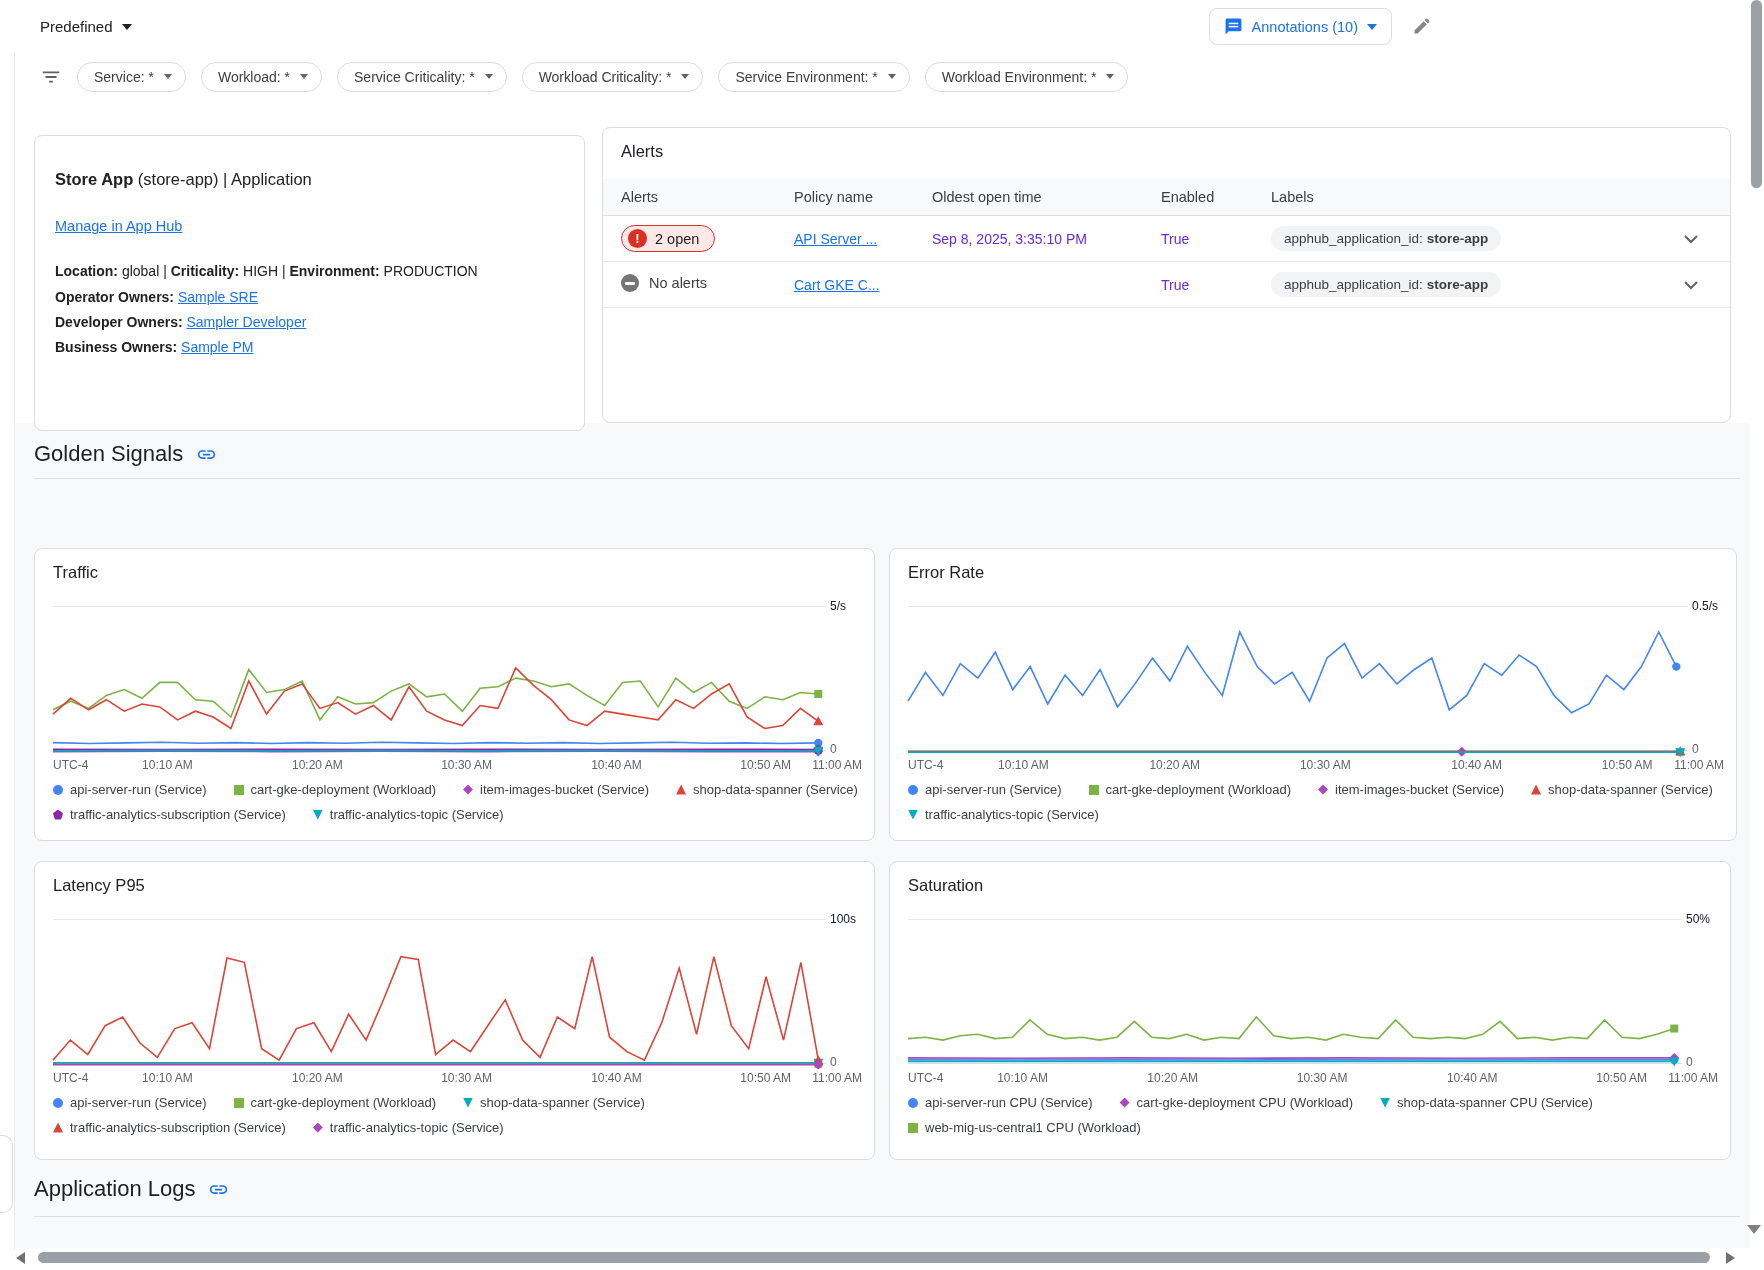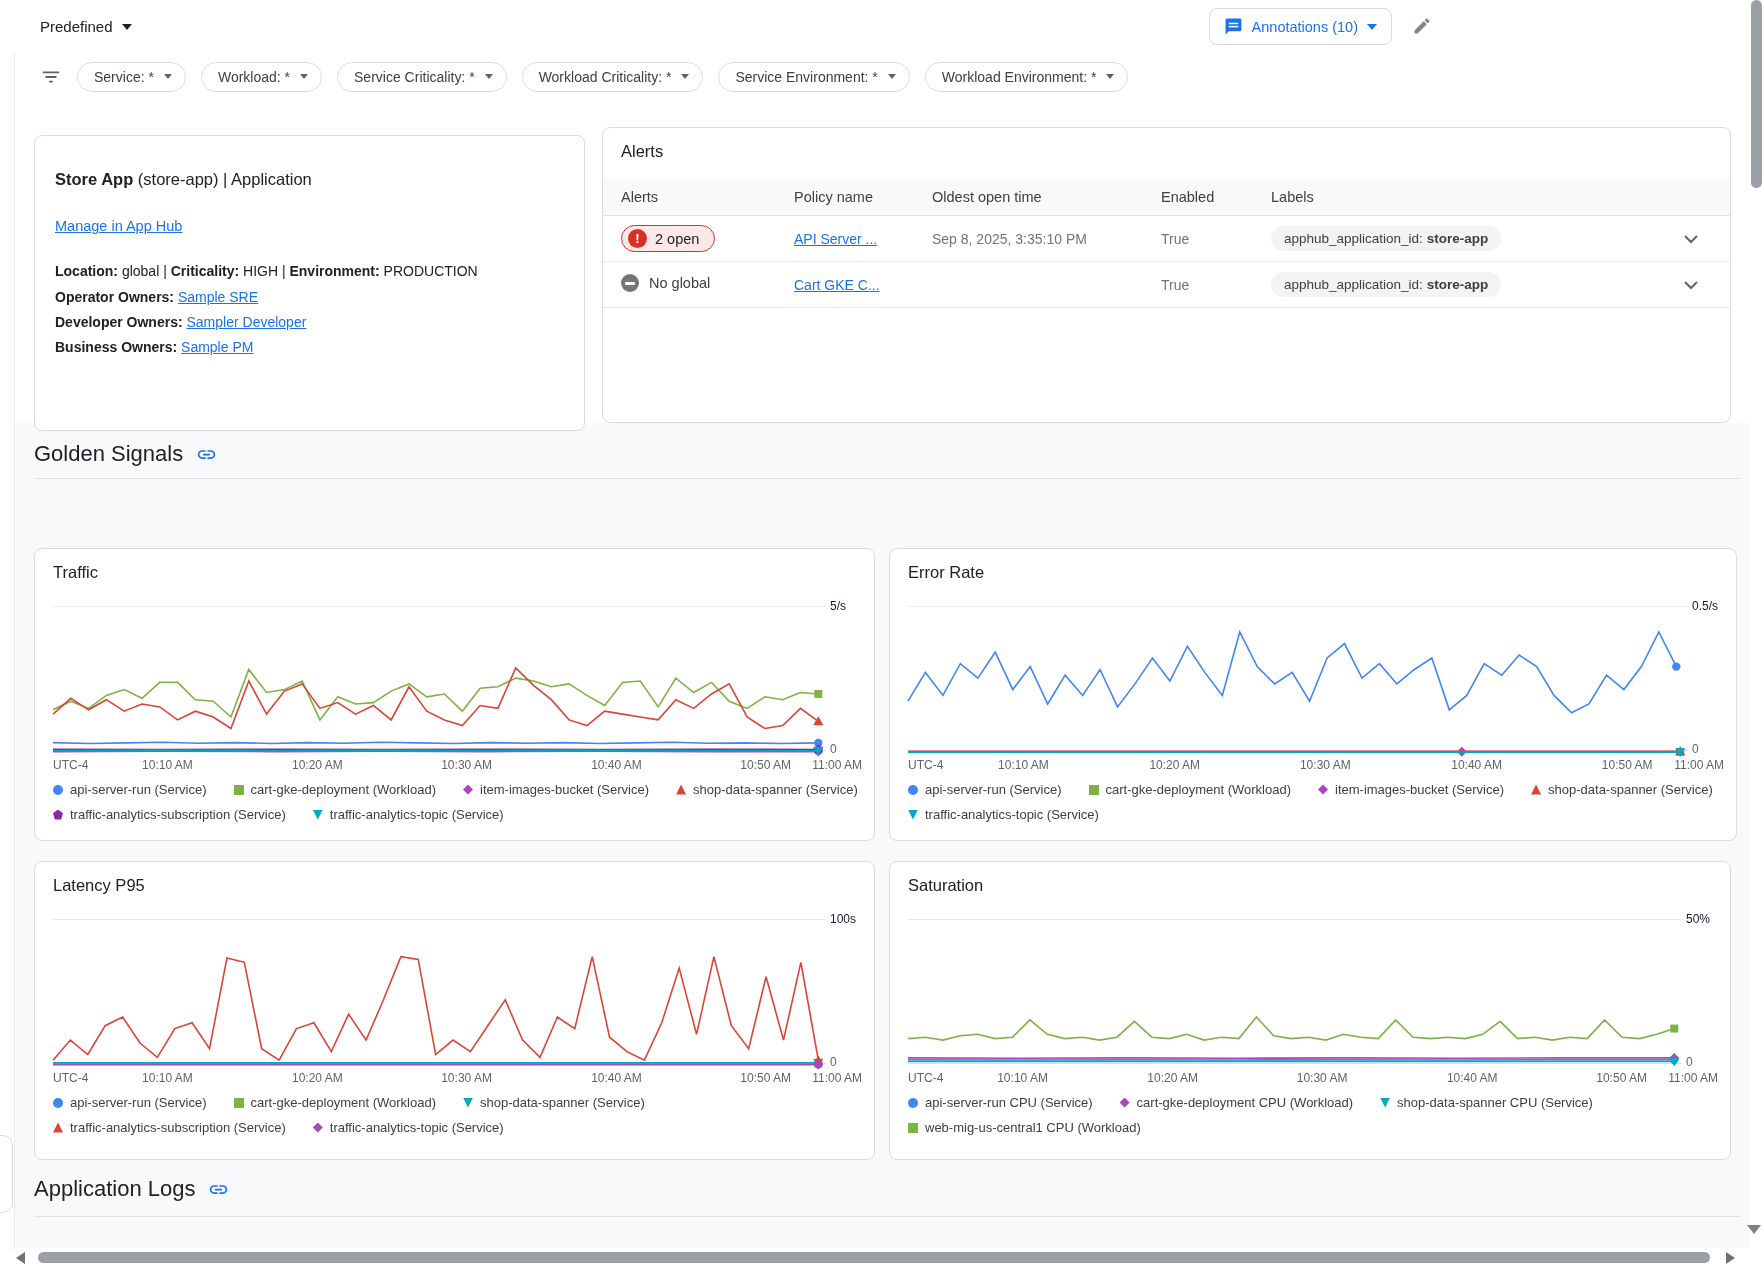--- a/index.html
+++ b/index.html
@@ -41,21 +41,21 @@
   .ahead{height:37px;background:#f8f9fa;border-bottom:1px solid #e0e0e0;font-weight:500;color:#3c4043;font-size:14.5px;}
   .adata{height:46px;border-bottom:1px solid #e8eaed;}
   .pill-open{display:inline-flex;align-items:center;gap:8px;border:1px solid #d93025;background:#fce8e6;
     border-radius:17px;padding:3px 15px 3px 6px;}
   .pill-open .exc{width:19px;height:19px;border-radius:50%;background:#d93025;color:#fff;font-weight:700;
     font-size:13px;display:flex;align-items:center;justify-content:center;}
   .pill-open .txt{font-size:14.5px;font-weight:500;color:#202124;}
   .noalerts{display:inline-flex;align-items:center;gap:10px;color:#3c4043;font-size:14.5px;}
   .noalerts .minus{width:18px;height:18px;border-radius:50%;background:#757575;position:relative;}
   .noalerts .minus::after{content:"";position:absolute;left:4px;top:8px;width:10px;height:2.5px;background:#fff;border-radius:1px;}
-  .muted{color:#737373;}
+  .muted{color:#6d28d9;}
   .label-chip{display:inline-block;background:#f1f3f4;border-radius:14px;padding:5px 13px;font-size:13.5px;color:#3c4043;}
   .label-chip b{font-weight:700;}
   
   .section-h{display:flex;align-items:center;gap:13px;font-size:22px;color:#202124;}
   .divider{border-top:1px solid #e0e0e0;}
   
   .chart-title{position:absolute;left:18px;top:14px;font-size:16.5px;color:#202124;}
   .gridline{position:absolute;left:18px;right:48px;top:57px;border-top:1px solid #e8eaed;}
   .ytop{position:absolute;left:calc(100% - 44px);top:50px;font-size:12px;color:#0f172a;}
   .yzero{position:absolute;left:calc(100% - 44px);top:193px;font-size:12px;color:#5f6368;}
@@ -197,21 +197,21 @@
             <div class="muted">Sep 8, 2025, 3:35:10 PM</div>
             <div class="muted">True</div>
             <div><span class="label-chip">apphub_application_id: <b>store-app</b></span></div>
             <div><svg width="14" height="9" viewBox="0 0 14 9">
                 <path class="chev" d="M1 1l6 6 6-6"></path>
               </svg></div>
           </div>
           <div class="arow adata">
             <div><span class="noalerts">
                 <span class="minus"></span>
-                <span>No global</span>
+                <span>No alerts</span>
               </span></div>
             <div><a class="link">Cart GKE C...</a></div>
             <div class="muted"></div>
             <div class="muted">True</div>
             <div><span class="label-chip">apphub_application_id: <b>store-app</b></span></div>
             <div><svg width="14" height="9" viewBox="0 0 14 9">
                 <path class="chev" d="M1 1l6 6 6-6"></path>
               </svg></div>
           </div>
         </div>

